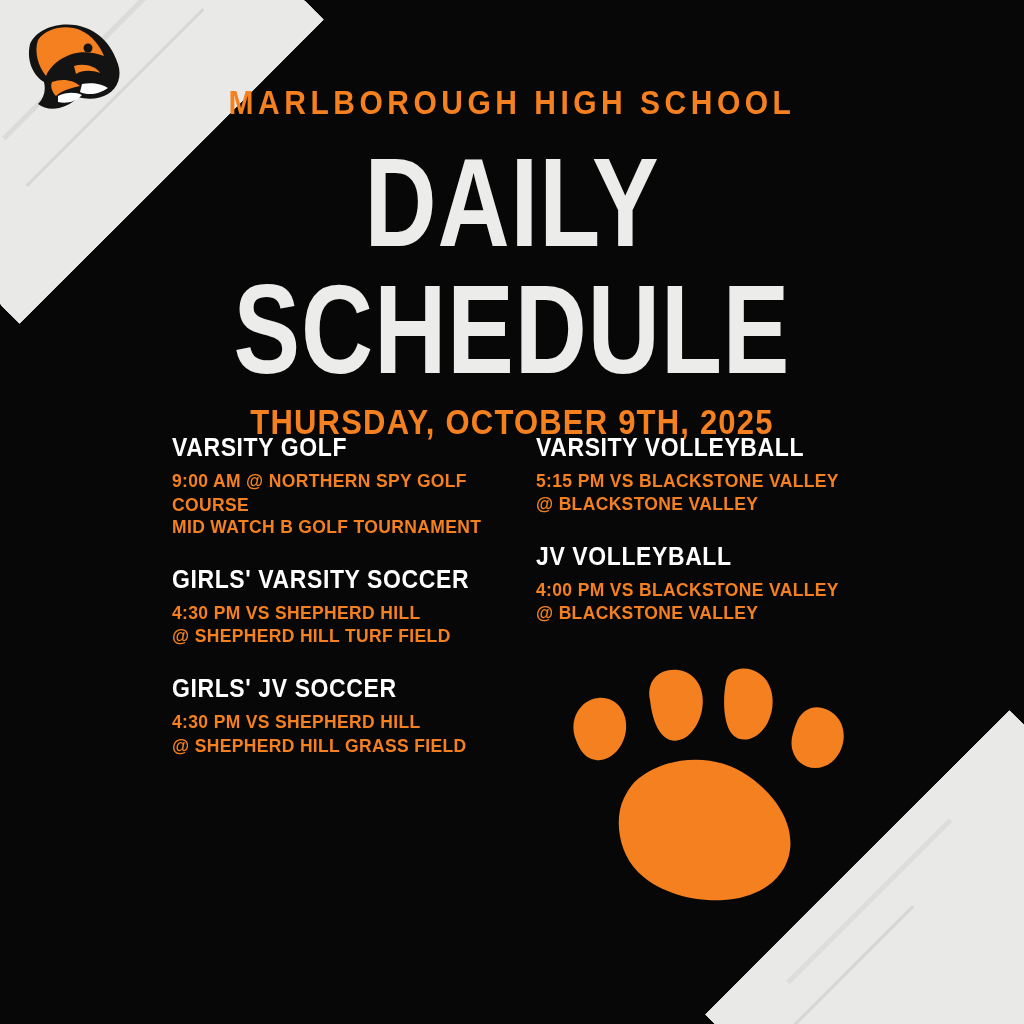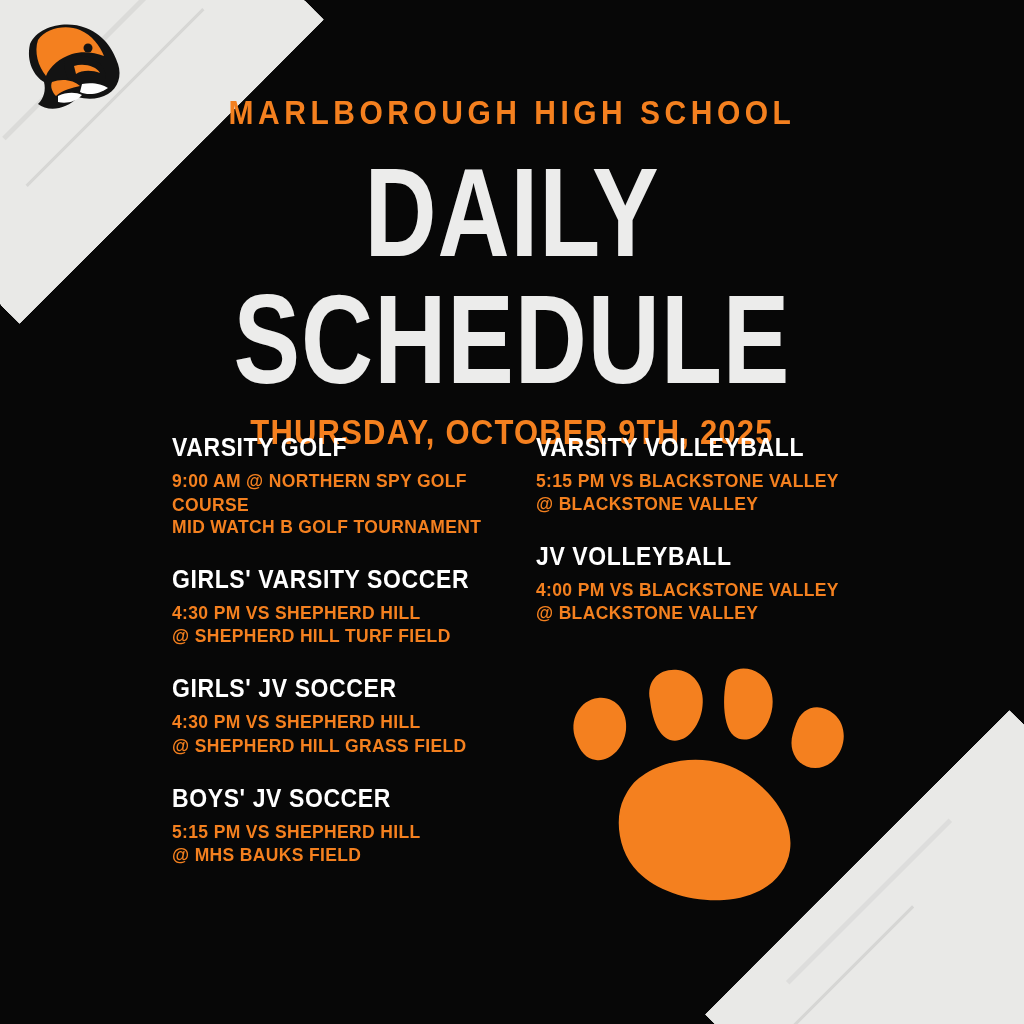--- a/index.html
+++ b/index.html
@@ -101,21 +101,21 @@
   }
 
   
   .panther-logo {
     position: absolute;
     top: 18px; left: 22px;
     width: 120px; height: 110px;
   }
 
   
-  .header { position: absolute; top: 86px; left: 0; width: 1024px; text-align: center; margin-top: 10px; }
+  .header { position: absolute; top: 86px; left: 0; width: 1024px; text-align: center; }
   .school-name {
     color: #f4801f;
     font-size: 30px;
     font-weight: bold;
     letter-spacing: 4.5px;
     font-family: "Liberation Sans Narrow", "Liberation Sans", sans-serif;
     transform: scaleY(1.12);
   }
   .title-line {
     color: #ececeb;
@@ -231,25 +231,20 @@
         <div class="event-detail">@ SHEPHERD HILL TURF FIELD</div>
       </div>
 
       <div class="event">
         <div class="event-sport">GIRLS' JV SOCCER</div>
         <div class="event-detail">4:30 PM VS SHEPHERD HILL</div>
         <div class="event-detail">@ SHEPHERD HILL GRASS FIELD</div>
       </div>
 
 
-      <div class="event">
-        <div class="event-sport">BOYS' JV SOCCER</div>
-        <div class="event-detail">5:15 PM VS SHEPHERD HILL</div>
-        <div class="event-detail">@ MHS BAUKS FIELD</div>
-      </div>
 
     </div>
 
     <div class="col col-right">
 
       <div class="event">
         <div class="event-sport">VARSITY VOLLEYBALL</div>
         <div class="event-detail">5:15 PM VS BLACKSTONE VALLEY</div>
         <div class="event-detail">@ BLACKSTONE VALLEY</div>
       </div>

